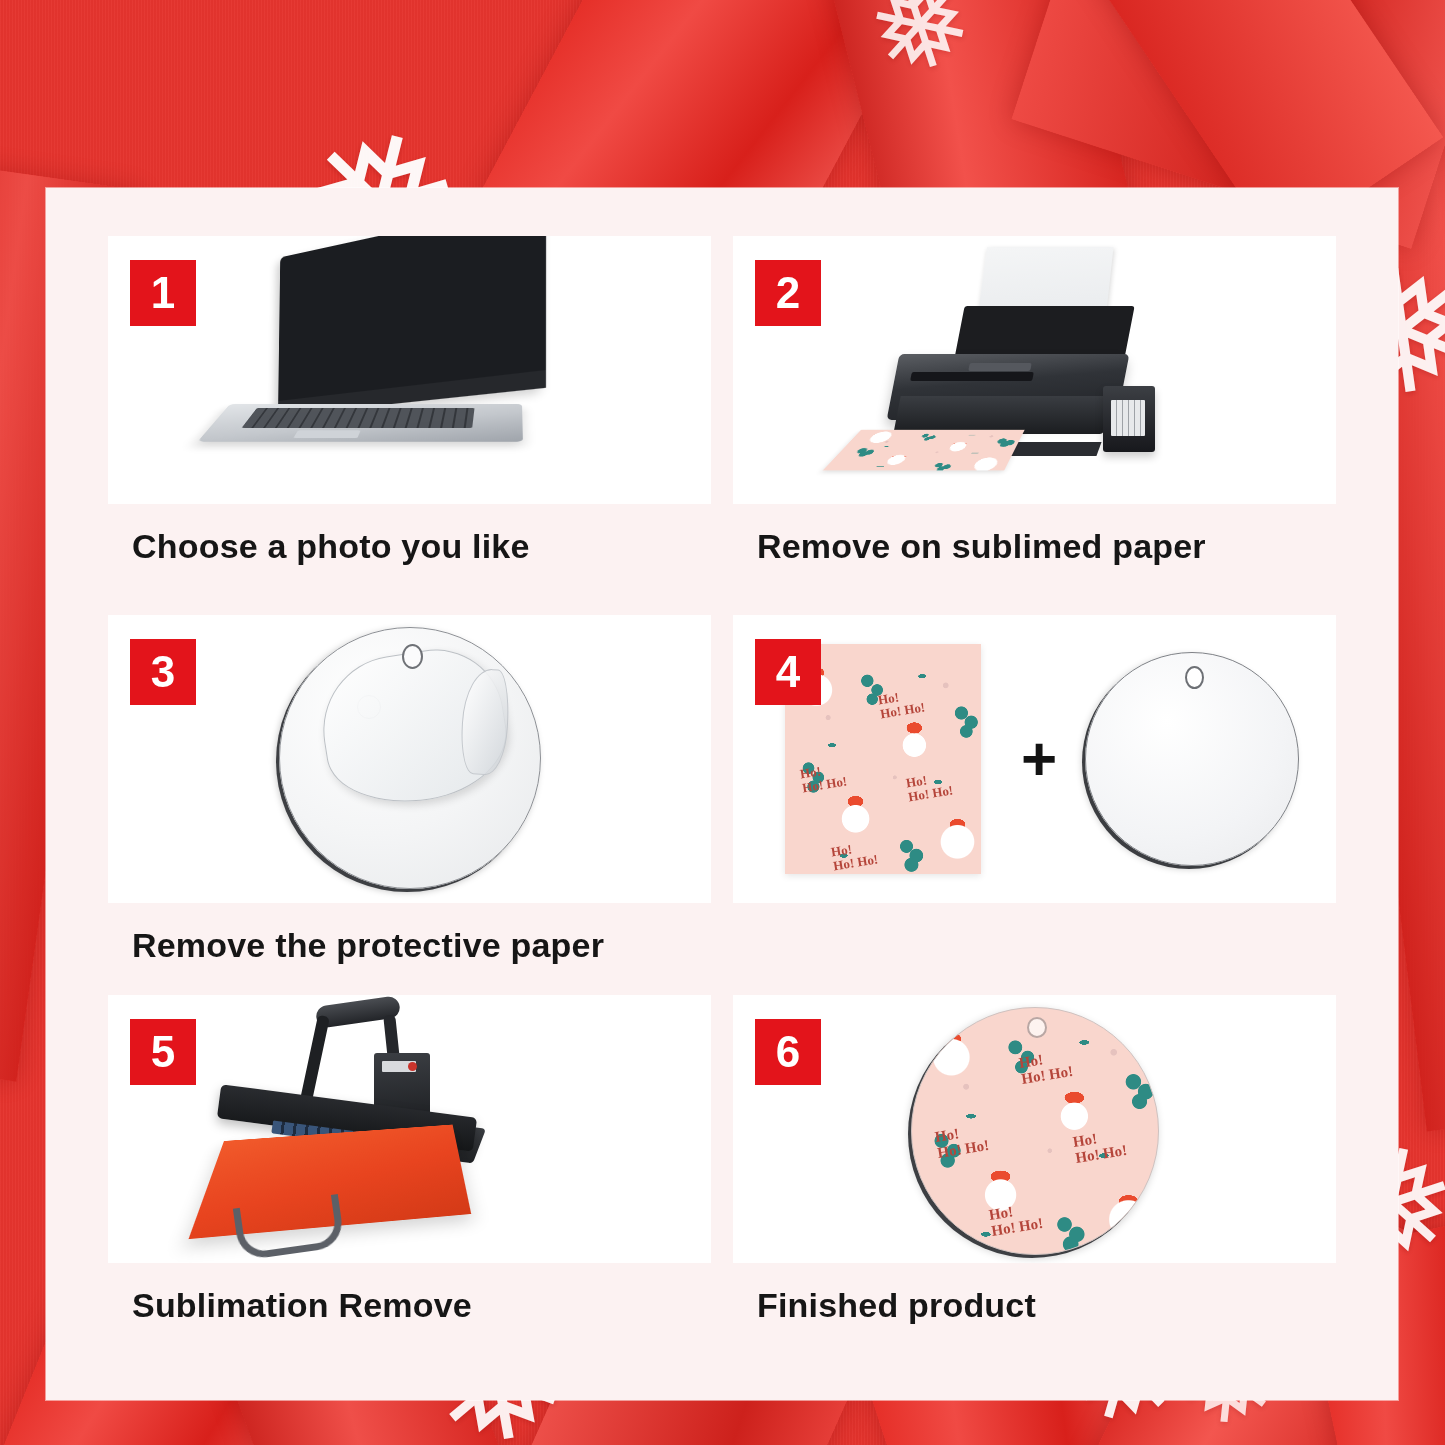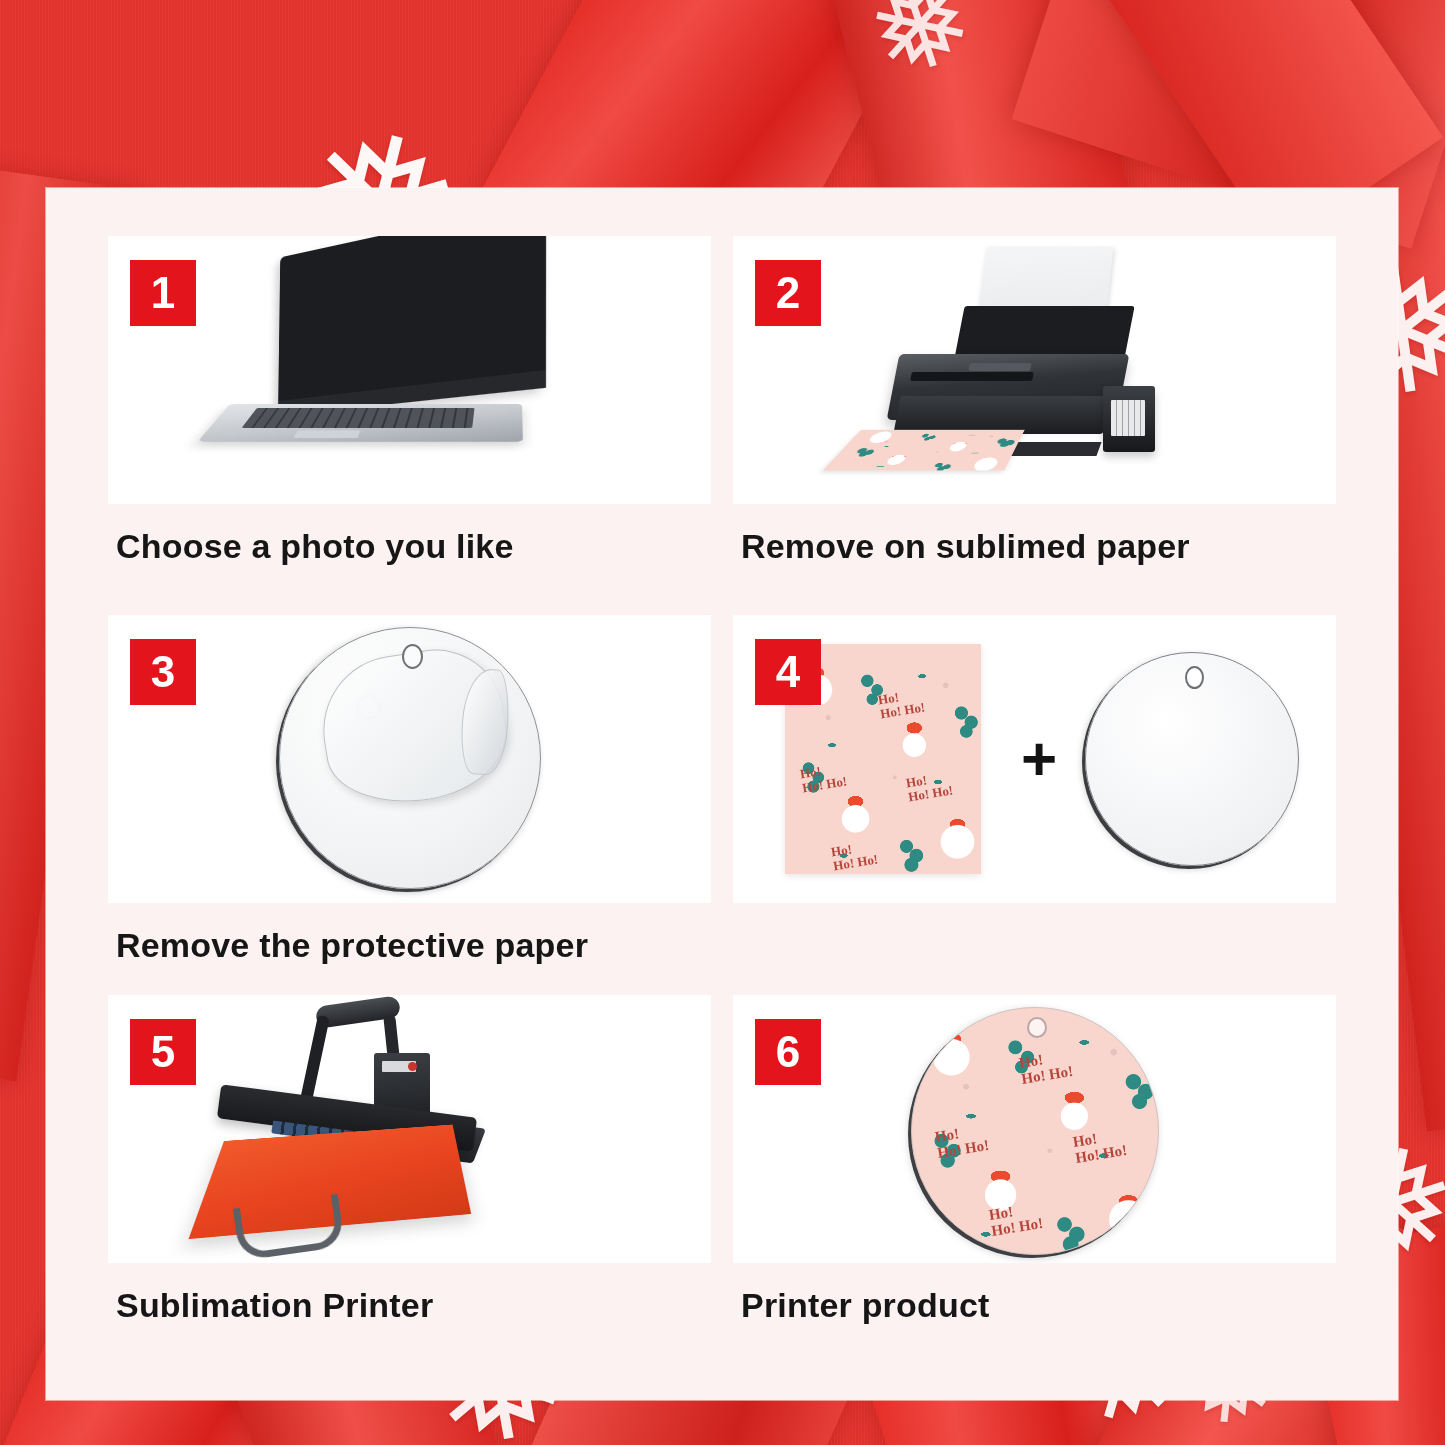--- a/index.html
+++ b/index.html
@@ -78,21 +78,21 @@
     position:relative;background:#ffffff;height:268px;overflow:hidden;flex:0 0 auto;
   }
   .badge{
     position:absolute;left:22px;top:24px;width:66px;height:66px;background:#e3141b;
     display:flex;align-items:center;justify-content:center;
     color:#fff;font-size:44px;font-weight:700;line-height:1;z-index:4;
     font-family:"Liberation Sans","DejaVu Sans",sans-serif;
   }
   .caption{
     font-size:34px;font-weight:700;color:#161616;line-height:1.22;
-    padding:22px 4px 0 8px;white-space:pre-line;letter-spacing:.2px;
+    padding:22px 4px 0 8px;white-space:pre-line;letter-spacing:.2px;margin-left:16px;
   }
   .r2 .card{height:288px;}
   .r3 .card{height:268px;}
 
   .art{position:absolute;inset:0;}
 
   
   .lap{position:absolute;left:118px;top:18px;width:310px;height:230px;}
   .lap-lid{
     position:absolute;left:52px;top:2px;width:246px;height:160px;
@@ -414,38 +414,38 @@
               </div>
               <div class="hp-base"></div>
               <div class="hp-upper">
                 <div class="hp-upper-strip"></div>
               </div>
               <div class="hp-platen"></div>
               <div class="hp-bar"></div>
             </div>
           </div>
         </div>
-        <div class="caption">Sublimation Printer</div>
+        <div class="caption">Sublimation Remove</div>
       </div>
 
       <div class="step r3">
         <div class="card">
           <div class="badge">6</div>
           <div class="art">
             <div class="fin santa-pat pat-host">
               <div class="hoho" style="left:44%;top:18%;font-size:15px;">Ho!
 Ho! Ho!</div>
               <div class="hoho" style="left:10%;top:48%;font-size:15px;">Ho!
 Ho! Ho!</div>
               <div class="hoho" style="left:66%;top:50%;font-size:15px;">Ho!
 Ho! Ho!</div>
               <div class="hoho" style="left:32%;top:80%;font-size:15px;">Ho!
 Ho! Ho!</div>
             </div>
             <div class="fin-hole" style="position:absolute;left:50%;top:22px;margin-left:-8px;"></div>
           </div>
         </div>
-        <div class="caption">Printer product</div>
+        <div class="caption">Finished product</div>
       </div>
 
     </div>
   </div>
 </div>
 
 </body></html>

